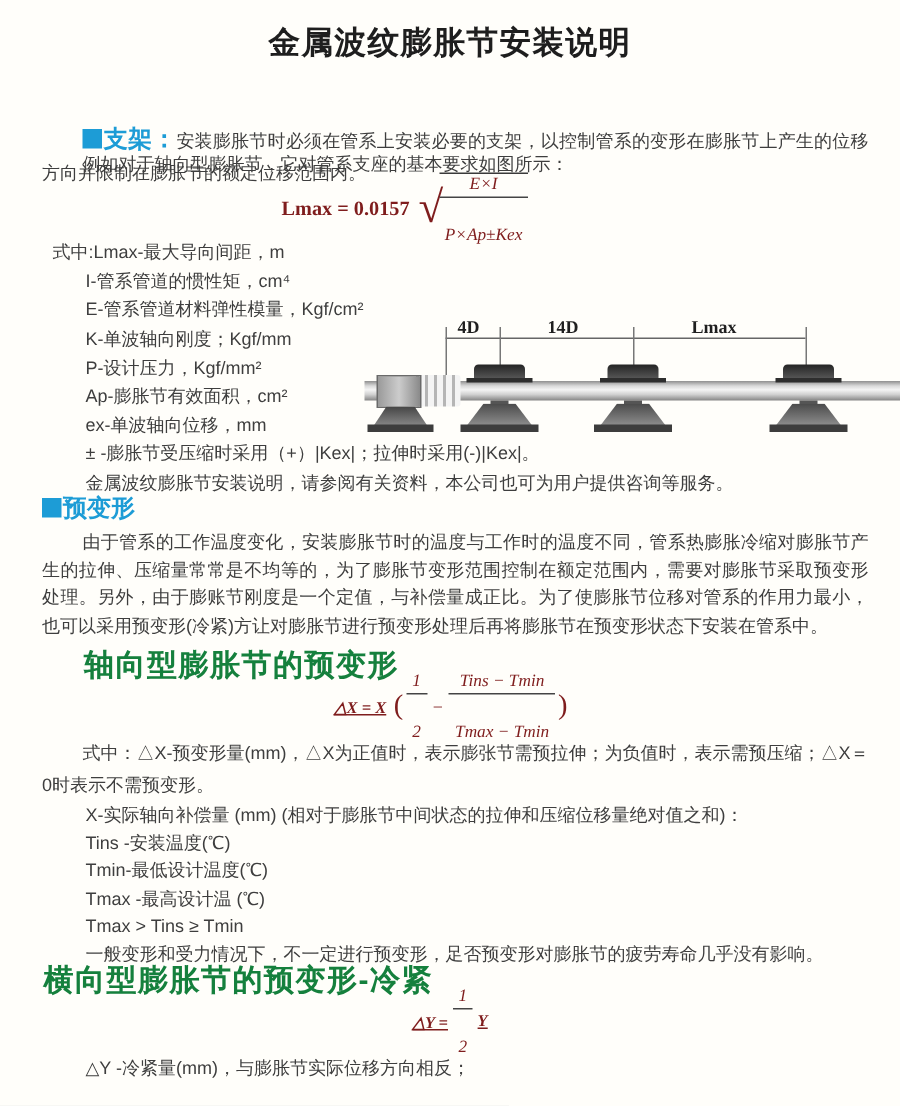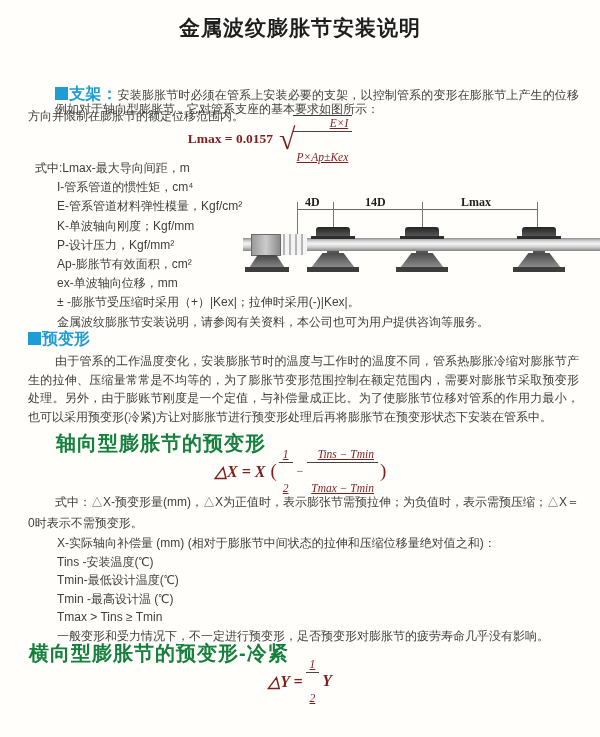--- a/index.html
+++ b/index.html
@@ -26,37 +26,37 @@
     display:inline-block;width:13px;height:13px;
     background:#1d9cd6;margin-right:1px;vertical-align:-1px;
   }
   .sub-heading{font-size:20px;font-weight:bold;color:#15803d;letter-spacing:1px;}
   
   .formula{
     font-family:"Liberation Serif", serif;
     color:#7f1d1d;display:flex;align-items:center;justify-content:center;
   }
   .f-prefix{font-weight:bold;font-size:13.5px;margin-right:6px;white-space:nowrap;}
-  .frac{display:inline-block;text-align:right;font-style:italic;font-size:11.5px;line-height:13px;vertical-align:middle;text-decoration:underline;}
+  .frac{display:inline-block;text-align:center;font-style:italic;font-size:11.5px;line-height:13px;vertical-align:middle;}
   .frac .top{display:block;border-bottom:1px solid #444;padding:0 4px 1px 4px;}
   .frac .bot{display:block;padding:19px 4px 0 4px;}
   .sqrt-glyph{font-size:30px;font-weight:normal;line-height:30px;margin-right:-3px;}
   .sqrt-box{display:inline-block;border-top:1.5px solid #3a3a3a;padding-top:1px;}
   .paren{font-size:19px;font-weight:normal;margin:0 2px;}
-  .f-var{font-style:italic;font-weight:bold;font-size:16px;margin:0 3px;white-space:nowrap;}
+  .f-var{font-style:italic;font-weight:bold;font-size:11px;margin:0 3px;white-space:nowrap;text-decoration:underline;}
   .f-op{font-size:12px;margin:0 4px;}
   
   .def-list{line-height:19.2px;font-size:12px;}
   .def-line{padding-left:22px;white-space:nowrap;}
   .def-line:first-child{padding-left:0;}
   
   .note-list{line-height:18.6px;font-size:12px;}
   .note-line{white-space:nowrap;}
   
-  .diagram{left:243px;top:192px;width:357px;height:96px;}
+  .diagram{left:243px;top:208px;width:357px;height:96px;}
   .dim-line{position:absolute;left:54px;top:17px;width:240px;height:1px;background:#666;}
   .tick{position:absolute;top:10px;width:1px;height:34px;background:#777;}
   .dim-label{
     position:absolute;top:3px;
     font-family:"Liberation Serif", serif;font-weight:bold;
     font-size:12px;color:#1f1f1f;
   }
   .pipe{
     position:absolute;left:0;top:46px;width:357px;height:13px;
     background:linear-gradient(180deg,#8f8f8f 0%,#d9d9d9 25%,#f4f4f4 45%,#cfcfcf 70%,#858585 100%);
@@ -183,30 +183,31 @@
     </span>
     <span class="paren">)</span>
   </div>
 
   <div class="abs body-text" style="top:492px;left:28px;width:551px;text-indent:27px;line-height:20.5px;">式中：△X-预变形量(mm)，△X为正值时，表示膨张节需预拉伸；为负值时，表示需预压缩；△X＝0时表示不需预变形。</div>
 
   <div class="abs note-list" style="top:534px;left:57px;width:530px;">
     <div class="note-line">X-实际轴向补偿量 (mm) (相对于膨胀节中间状态的拉伸和压缩位移量绝对值之和)：</div>
     <div class="note-line">Tins -安装温度(℃)</div>
     <div class="note-line">Tmin-最低设计温度(℃)</div>
-    <div class="note-line">Tmin -最高设计温 (℃)</div>
+    <div class="note-line">Tmax -最高设计温 (℃)</div>
     <div class="note-line">Tmax &gt; Tins ≥ Tmin</div>
     <div class="note-line">一般变形和受力情况下，不一定进行预变形，足否预变形对膨胀节的疲劳寿命几乎没有影响。</div>
   </div>
 
   <div class="abs sub-heading" style="top:640px;left:29px;">横向型膨胀节的预变形-冷紧</div>
 
   <div class="abs formula" style="top:666px;left:0;width:600px;height:30px;">
     <span class="f-var">△Y =</span>
     <span class="frac">
       <span class="top">1</span>
       <span class="bot">2</span>
     </span>
     <span class="f-var">Y</span>
   </div>
 
+  <div class="abs body-text" style="top:702px;left:57px;width:520px;">△Y -冷紧量(mm)，与膨胀节实际位移方向相反；</div>
 
 </div>
 
 </body></html>

